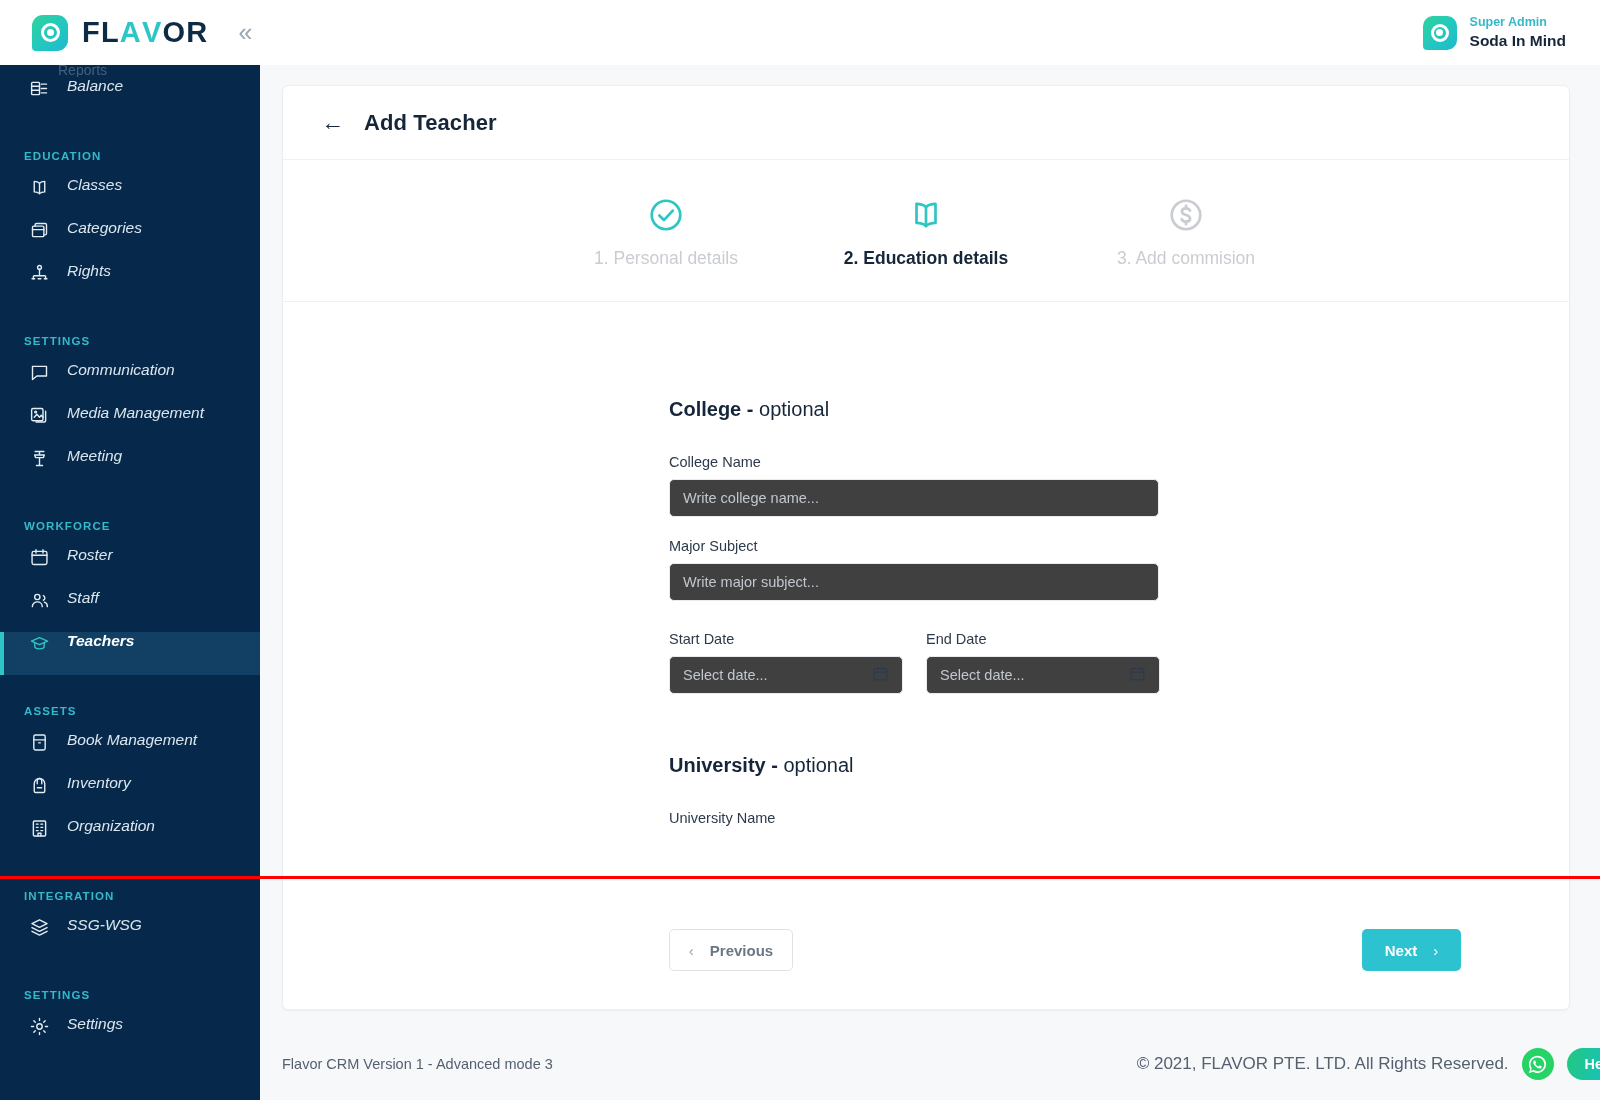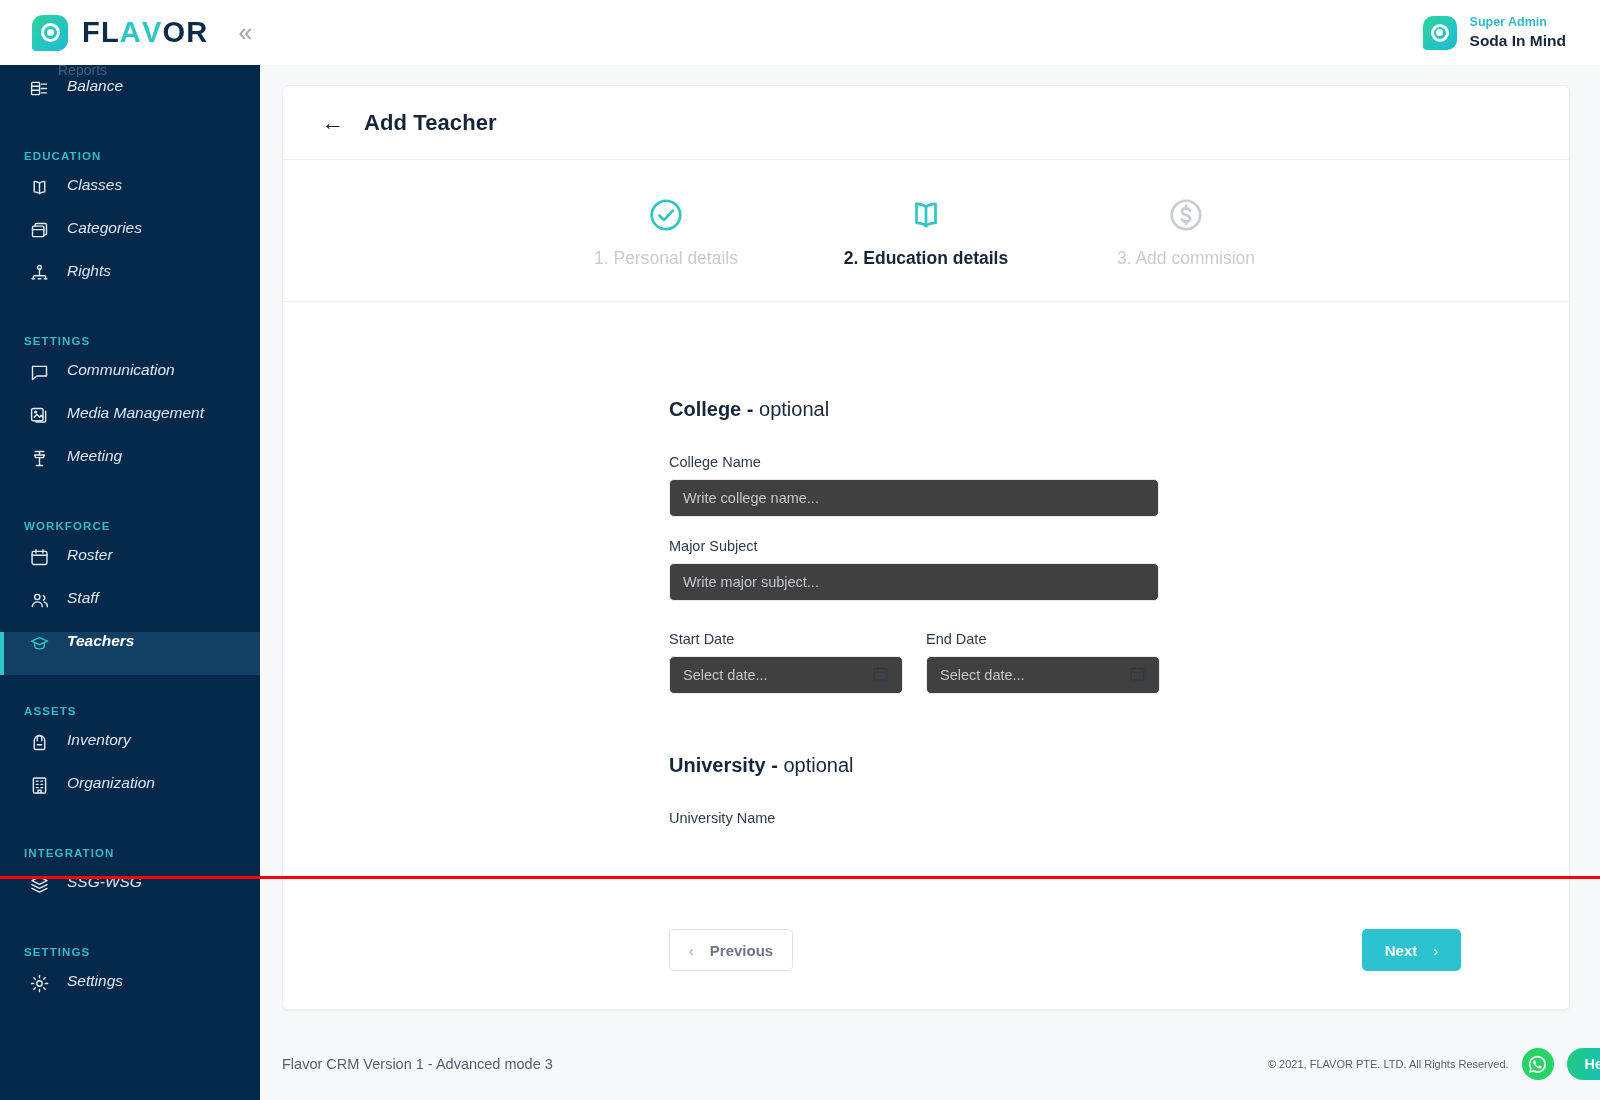--- a/index.html
+++ b/index.html
@@ -151,21 +151,21 @@
   .btn-next .chev { font-size: 15px; font-weight: 400; }
 
   
   .footer {
     position: absolute; left: 260px; top: 1028px; width: 1400px; height: 72px;
     background: #f7f8fa; display: flex; align-items: center;
     padding: 0 26px 0 22px;
   }
   .footer-left { font-size: 14.5px; color: #55616f; }
   .footer-right { margin-left: auto; display: flex; align-items: center; gap: 13px; }
-  .copyright { font-size: 11px; color: #55616f; }
+  .copyright { font-size: 17px; color: #55616f; }
   .wa-btn {
     width: 32px; height: 32px; border-radius: 50%;
     background: #25d366; display: flex; align-items: center; justify-content: center;
     cursor: pointer;
   }
   .wa-btn svg { width: 21px; height: 21px; fill: #ffffff; }
   .help-btn {
     height: 32px; padding: 0 18px; border-radius: 16px;
     background: linear-gradient(100deg, #23c87e 0%, #18c2b5 55%, #12bcd4 100%);
     color: #ffffff; font-size: 14.5px; font-weight: 700;
@@ -306,20 +306,30 @@
         <div class="nav-item active">
           <span class="nav-ic">
             <svg viewBox="0 0 24 24" stroke-linecap="round" stroke-linejoin="round">
               <path d="M2.8 9.3L12 5.2l9.2 4.1L12 13.4 2.8 9.3z"></path>
               <path d="M6.6 11.1v4.1c0 1.6 2.4 2.9 5.4 2.9s5.4-1.3 5.4-2.9v-4.1"></path>
             </svg>
           </span>
           <span class="nav-label">Teachers</span>
         </div>
         <div class="nav-section">ASSETS</div>
+        <div class="nav-item">
+          <span class="nav-ic">
+            <svg viewBox="0 0 24 24" stroke-linecap="round" stroke-linejoin="round">
+              <rect x="5.5" y="3.5" width="13" height="17" rx="1.8"></rect>
+              <path d="M5.5 9h13"></path>
+              <path d="M11 12.4h2"></path>
+            </svg>
+          </span>
+          <span class="nav-label">Book Management</span>
+        </div>
         <div class="nav-item">
           <span class="nav-ic">
             <svg viewBox="0 0 24 24" stroke-linecap="round" stroke-linejoin="round">
               <path d="M6 10a6 6 0 0 1 12 0v8.5a1.5 1.5 0 0 1-1.5 1.5h-9A1.5 1.5 0 0 1 6 18.5V10z"></path>
               <path d="M9.4 10V6.6A2.6 2.6 0 0 1 12 4a2.6 2.6 0 0 1 2.6 2.6V10"></path>
               <path d="M9.5 14.5h5"></path>
             </svg>
           </span>
           <span class="nav-label">Inventory</span>
         </div>

